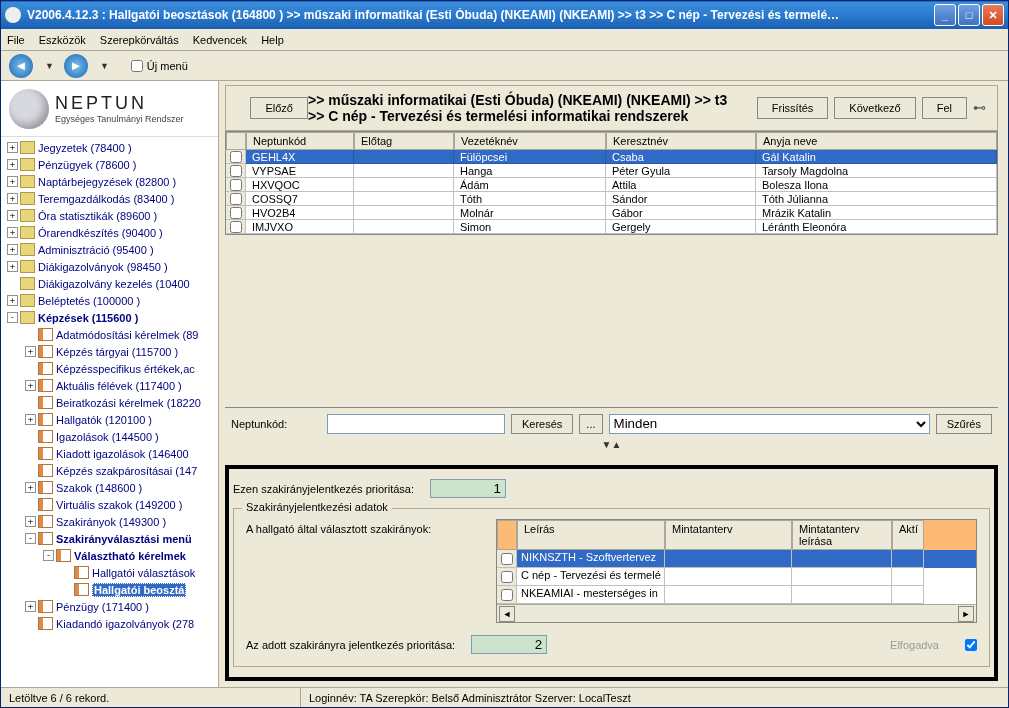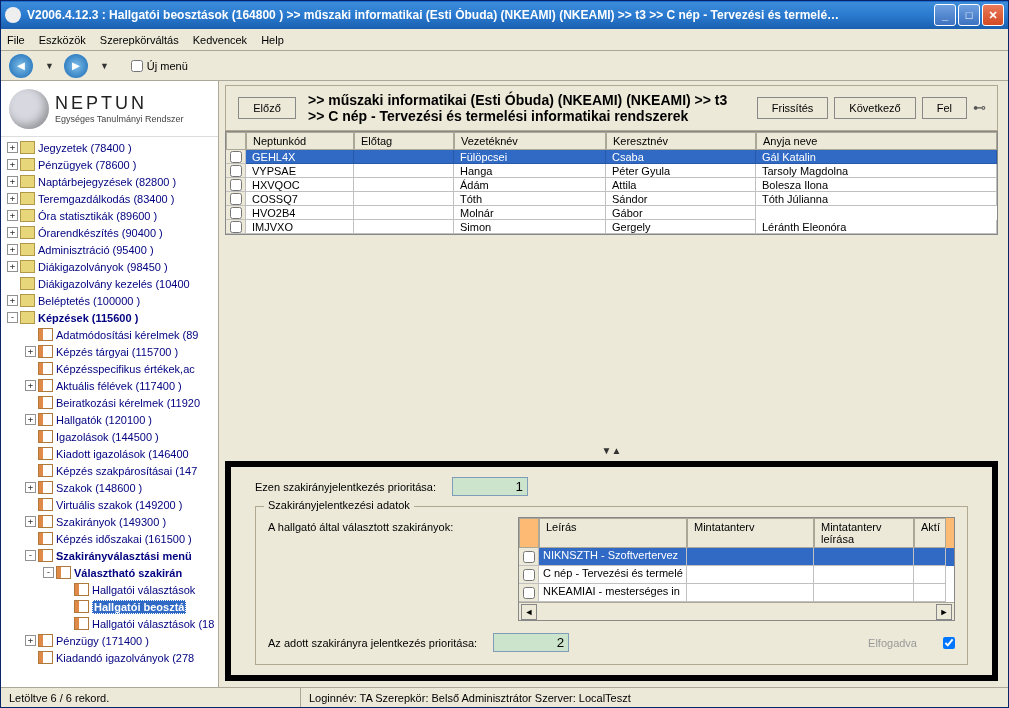--- a/index.html
+++ b/index.html
@@ -42,21 +42,21 @@
   .lvl0 { padding-left: 4px;}
   .lvl1 { padding-left: 22px;}
   .lvl2 { padding-left: 40px;}
   .lvl3 { padding-left: 58px;}
   .tnode.bold .tlabel { font-weight:bold; }
   .tnode.sel .tlabel { background:#316ac5; color:#fff; border:1px dotted #fff; padding: 0 1px;}
   
   .right-pane { flex:1; display:flex; flex-direction:column; padding: 4px 10px 6px 6px; background:#ece9d8; min-width:0;}
   
   .top-controls { display:flex; align-items:center; height:46px; border:1px solid #b0a890; }
-  .top-controls .left { width:82px; display:flex; align-items:center; justify-content:center;}
+  .top-controls .left { width:82px; display:flex; align-items:center; justify-content:flex-end;}
   .top-controls .breadcrumb { flex:1; font-weight:bold; font-size:14px; padding: 2px 0; line-height: 16px;}
   .top-controls .right { display:flex; align-items:center; gap:6px; padding-right:8px;}
   .btn { background:#ece9d8; border:1px solid #888; padding: 4px 14px; cursor:pointer; font-size:11px;}
   .pin { width:16px; height:16px; cursor:pointer; font-size:13px; color:#555; display:inline-block;}
   
   .grid { margin-top:0; border:1px solid #888; background:#fff;}
   .grid-header { display:flex; background:#ece9d8; }
   .gh { border:1px solid #aca899; background:#ece9d8; padding:2px 6px; font-weight:normal; font-size:11px;}
   .col-cb { width:20px; border:1px solid #aca899; background:#ece9d8;}
   .col-nep { width:108px;} .col-elo {width:100px;} .col-vez{width:152px;} .col-ker{width:150px;} .col-any{flex:1;}
@@ -72,21 +72,21 @@
   
   .search-row { display:flex; align-items:center; gap:6px; height:32px; border-top:1px solid #888; padding:4px 6px;}
   .search-row label{ width:90px;}
   .search-row input[type=text]{ width:178px; height:20px; border:1px solid #7f9db9; padding:1px 3px;}
   .search-row .small-btn { padding:3px 10px;}
   .search-row .ell-btn { padding:3px 6px;}
   .search-row select{ flex:1; height:20px; border:1px solid #7f9db9; background:#fff;}
   
   .splitter-arrow { text-align:center; height:14px; font-size:10px; color:#333; cursor:pointer;}
   
-  .lower { border:6px solid #000000; padding: 10px 24px; background:#ece9d8; margin-top:2px; }
+  .lower { border:4px solid #000000; padding: 10px 4px; background:#ece9d8; margin-top:12px; }
   .pri-row { display:flex; align-items:center; gap:16px; margin-bottom:10px;}
   .pri-input { width:76px; height:19px; background:#cce4cc; border:1px solid #7f9db9; text-align:right; padding:1px 4px;}
   
   .fieldset { border:1px solid #b0a890; padding:10px 12px 12px 12px; position:relative;}
   .fieldset-title { position:absolute; top:-8px; left:8px; background:#ece9d8; padding:0 4px;}
   .fs-body { display:flex; gap:20px;}
   .fs-left { width:230px; padding-top:4px;}
   .fs-right { flex:1;}
   .specgrid { border:1px solid #888; background:#fff;}
   .specgrid .sh { display:flex; background:#fdba74;}
@@ -226,21 +226,21 @@
               <span class="tlabel">Képzésspecifikus értékek,ac</span>
             </div>
             <div class="tnode lvl1">
               <span class="exp">+</span>
               <span class="tic form"></span>
               <span class="tlabel">Aktuális félévek (117400  )</span>
             </div>
             <div class="tnode lvl1">
               <span style="width:13px;display:inline-block"></span>
               <span class="tic form"></span>
-              <span class="tlabel">Beiratkozási kérelmek (11920</span>
+              <span class="tlabel">Beiratkozási kérelmek (18220</span>
             </div>
             <div class="tnode lvl1">
               <span class="exp">+</span>
               <span class="tic form"></span>
               <span class="tlabel">Hallgatók (120100  )</span>
             </div>
             <div class="tnode lvl1">
               <span style="width:13px;display:inline-block"></span>
               <span class="tic form"></span>
               <span class="tlabel">Igazolások (144500  )</span>
@@ -262,50 +262,40 @@
             </div>
             <div class="tnode lvl1">
               <span style="width:13px;display:inline-block"></span>
               <span class="tic form"></span>
               <span class="tlabel">Virtuális szakok (149200  )</span>
             </div>
             <div class="tnode lvl1">
               <span class="exp">+</span>
               <span class="tic form"></span>
               <span class="tlabel">Szakirányok (149300  )</span>
-            </div>
-            <div class="tnode lvl1">
-              <span style="width:13px;display:inline-block"></span>
-              <span class="tic form"></span>
-              <span class="tlabel">Képzés időszakai (161500  )</span>
             </div>
             <div class="tnode lvl1 bold">
               <span class="exp">-</span>
               <span class="tic form"></span>
               <span class="tlabel">Szakirányválasztási menü</span>
             </div>
             <div class="tnode lvl2 bold">
               <span class="exp">-</span>
               <span class="tic form"></span>
-              <span class="tlabel">Választható szakirán</span>
+              <span class="tlabel">Választható kérelmek</span>
             </div>
             <div class="tnode lvl3">
               <span style="width:13px;display:inline-block"></span>
               <span class="tic form"></span>
               <span class="tlabel">Hallgatói választások</span>
             </div>
             <div class="tnode lvl3 bold sel">
               <span style="width:13px;display:inline-block"></span>
               <span class="tic form"></span>
               <span class="tlabel">Hallgatói beosztá</span>
-            </div>
-            <div class="tnode lvl3">
-              <span style="width:13px;display:inline-block"></span>
-              <span class="tic form"></span>
-              <span class="tlabel">Hallgatói választások (18</span>
             </div>
             <div class="tnode lvl1">
               <span class="exp">+</span>
               <span class="tic form"></span>
               <span class="tlabel">Pénzügy (171400  )</span>
             </div>
             <div class="tnode lvl1">
               <span style="width:13px;display:inline-block"></span>
               <span class="tic form"></span>
               <span class="tlabel">Kiadandó igazolványok (278</span>
@@ -383,35 +373,46 @@
               <div class="cell col-any">Tóth Júlianna</div>
             </div>
             <div class="grid-row">
               <div class="cb-cell">
                 <input type="checkbox" style="">
               </div>
               <div class="cell col-nep">HVO2B4</div>
               <div class="cell col-elo"></div>
               <div class="cell col-vez">Molnár</div>
               <div class="cell col-ker">Gábor</div>
+              <div class="cell col-any">Mrázik Katalin</div>
             </div>
             <div class="grid-row">
               <div class="cb-cell">
                 <input type="checkbox" style="">
               </div>
               <div class="cell col-nep">IMJVXO</div>
               <div class="cell col-elo"></div>
               <div class="cell col-vez">Simon</div>
               <div class="cell col-ker">Gergely</div>
               <div class="cell col-any">Léránth Eleonóra</div>
             </div>
           </div>
       </div>
       <div class="grid-spacer"></div>
 
+      <div class="search-row">
+        <label>Neptunkód:</label>
+        <input type="text" style="">
+        <button class="btn small-btn">Keresés</button>
+        <button class="btn ell-btn">...</button>
+        <select>
+          <option>Minden</option>
+        </select>
+        <button class="btn small-btn">Szűrés</button>
+      </div>
 
       <div class="splitter-arrow">▼▲</div>
 
       <div class="lower">
         <div class="pri-row">
           <span>Ezen szakirányjelentkezés prioritása:</span>
           <input class="pri-input" value="1" style="">
         </div>
 
         <div class="fieldset">

